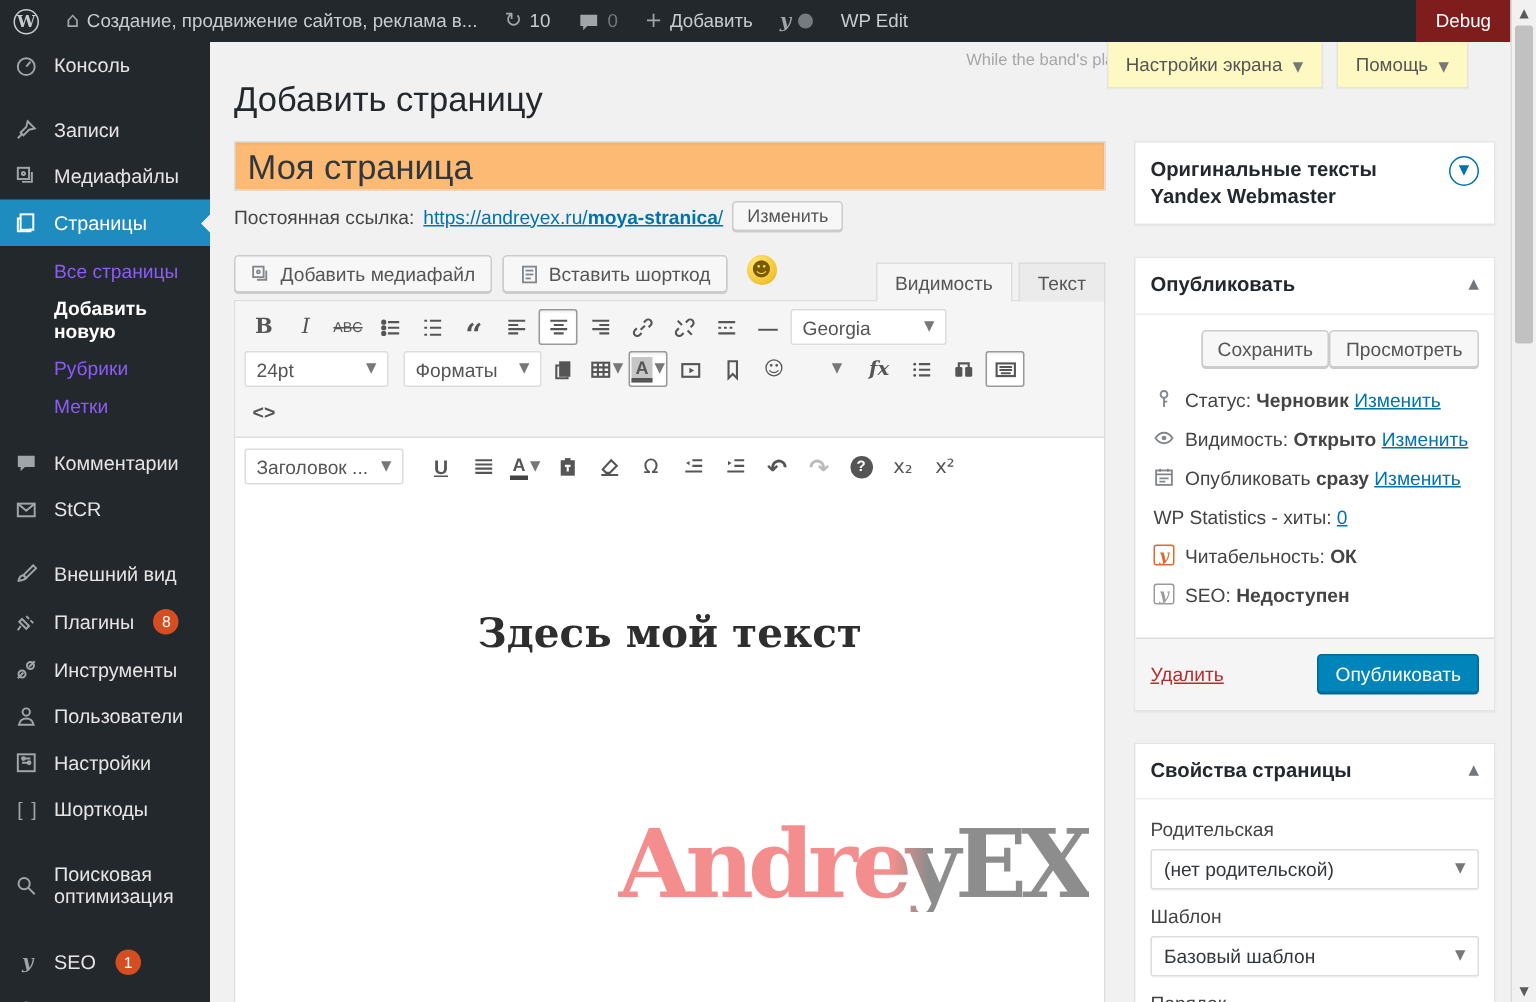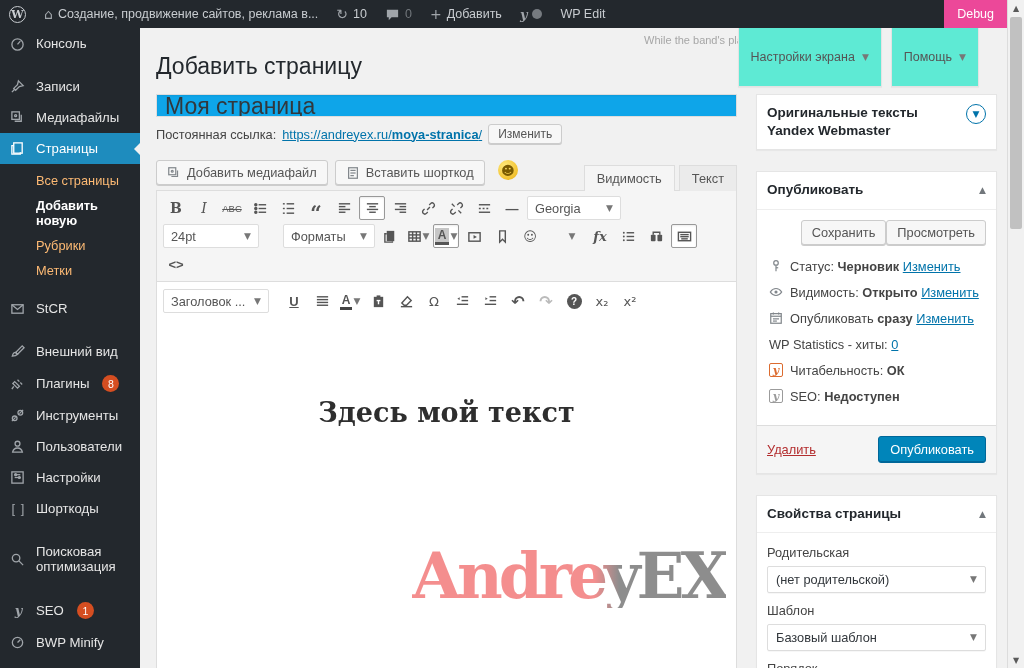--- a/index.html
+++ b/index.html
@@ -6,61 +6,61 @@
   html,body { width:1024px; height:668px; overflow:hidden; }
   body { font-family:"Liberation Sans", sans-serif; font-size:13px; background:#f1f1f1; color:#444; position:relative; }
 
   
   .admin-bar { position:absolute; top:0; left:0; right:17px; height:28px; background:#23282d; color:#c8ccd0; display:flex; align-items:center; font-size:12.5px; z-index:30; }
   .ab-item { display:flex; align-items:center; gap:5px; padding:0 9px; height:100%; cursor:pointer; white-space:nowrap; }
   .ab-right { margin-left:auto; display:flex; align-items:center; height:100%; }
   .wp-logo { width:17px; height:17px; border:1.6px solid #c8ccd0; border-radius:50%; display:flex; align-items:center; justify-content:center; font-size:11px; font-weight:bold; color:#c8ccd0; font-family:"DejaVu Serif", serif; }
   .ab-glyph { font-family:"DejaVu Sans", sans-serif; font-size:14px; color:#a0a5aa; }
   .ab-count-muted { color:#72777c; }
-  .debug-badge { background:#ec4899; color:#fff; padding:0 13px; height:100%; display:flex; align-items:center; font-size:12.5px; }
+  .debug-badge { background:#7f1d1d; color:#fff; padding:0 13px; height:100%; display:flex; align-items:center; font-size:12.5px; }
   .avatar { width:18px; height:18px; margin-left:6px; background:linear-gradient(135deg,#8a9480,#55604a 60%,#39402f); border:1px solid #111; }
   .yoast-ab { font-family:"DejaVu Serif", serif; font-style:italic; font-weight:bold; font-size:13px; color:#a0a5aa; }
   .gray-dot { width:10px; height:10px; border-radius:50%; background:#767b80; display:inline-block; }
 
   
   .scrollbar { position:absolute; top:0; right:0; width:17px; height:668px; background:#f1f1f1; border-left:1px solid #dcdcdc; z-index:40; }
   .sb-arrow { height:16px; display:flex; align-items:center; justify-content:center; color:#5a5a5a; font-size:8px; font-family:"DejaVu Sans",sans-serif; }
   .sb-thumb { position:absolute; top:17px; left:2px; width:12px; height:212px; background:#c1c1c1; border-radius:2px; }
   .sb-arrow.bottom { position:absolute; bottom:0; width:100%; }
 
   
   .sidebar { position:absolute; top:28px; left:0; width:140px; height:640px; background:#23282d; color:#eee; z-index:20; }
   .menu-item { display:flex; align-items:center; gap:9px; padding:8px 8px 8px 10px; font-size:13.2px; color:#e5e5e5; cursor:pointer; position:relative; }
   .menu-item .micon { width:17px; text-align:center; flex:none; color:#a0a5aa; }
   .menu-item svg { stroke:#a0a5aa; fill:none; stroke-width:1.4; width:15px; height:15px; display:block; }
   .menu-item.active { background:#1e8cbe; color:#fff; }
   .menu-item.active svg { stroke:#fff; }
   .menu-item.active::after { content:""; position:absolute; right:0; top:50%; transform:translateY(-50%); border:6px solid transparent; border-right-color:#f1f1f1; }
   .submenu { padding:4px 0 10px 0; }
-  .submenu-item { padding:5px 8px 5px 36px; color:#fdba74; font-size:12.8px; cursor:pointer; }
+  .submenu-item { padding:5px 8px 5px 36px; color:#8b5cf6; font-size:12.8px; cursor:pointer; }
   .submenu-item.current { color:#fff; font-weight:bold; }
   .menu-gap { height:12px; }
   .badge { background:#d54e21; color:#fff; border-radius:50%; min-width:17px; height:17px; display:inline-flex; align-items:center; justify-content:center; font-size:10.5px; margin-left:4px; padding:0 3px; }
   .bracket-icon { font-size:13px; color:#a0a5aa; letter-spacing:1px; }
   .yoast-side { font-family:"DejaVu Serif", serif; font-style:italic; font-weight:bold; color:#a0a5aa; font-size:13px; }
 
   
   .content { position:absolute; top:28px; left:140px; right:17px; height:640px; background:#f1f1f1; padding:9px 0 0 16px; }
   .ghost-text { position:absolute; top:6px; right:248px; font-size:11px; color:#a6a6a6; }
   .screen-tabs { position:absolute; top:0; right:28px; display:flex; gap:9px; }
-  .screen-tab { background:#5eead4; border:1px solid #e3e3e3; border-top:none; padding:22px 12px; font-size:12.5px; color:#555; display:flex; gap:7px; align-items:center; cursor:pointer; box-shadow:0 1px 1px rgba(0,0,0,.04); }
+  .screen-tab { background:#fef9c3; border:1px solid #e3e3e3; border-top:none; padding:8px 12px; font-size:12.5px; color:#555; display:flex; gap:7px; align-items:flex-end; cursor:pointer; box-shadow:0 1px 1px rgba(0,0,0,.04); }
   .caret { font-family:"DejaVu Sans",sans-serif; font-size:9px; color:#777; }
   h1.page-title { font-size:23px; font-weight:400; color:#23282d; margin:16px 0 14px; }
 
   .cols { display:flex; gap:19px; }
   .col-editor { width:581px; flex:none; }
   .col-side { width:241px; flex:none; }
 
   
-  .title-input { width:100%; height:23px; background:#0ea5e9; border:1px solid #ddd; box-shadow:inset 0 1px 2px rgba(0,0,0,.07); font-size:23px; color:#32373c; padding:1px 8px 0; font-family:"Liberation Sans",sans-serif; }
+  .title-input { width:100%; height:33px; background:#fdba74; border:1px solid #ddd; box-shadow:inset 0 1px 2px rgba(0,0,0,.07); font-size:23px; color:#32373c; padding:1px 8px 0; font-family:"Liberation Sans",sans-serif; }
   .permalink { margin:7px 0 16px; font-size:12.8px; color:#444; display:flex; align-items:center; gap:6px; }
   .permalink a { color:#0073aa; text-decoration:underline; }
   .permalink b { font-weight:bold; }
   .btn-small { background:#f7f7f7; border:1px solid #ccc; border-radius:3px; color:#555; font-size:12px; padding:2px 9px; cursor:pointer; box-shadow:0 1px 0 #ccc; }
 
   
   .editor-top { display:flex; align-items:flex-end; }
   .media-btns { display:flex; gap:7px; align-items:flex-start; padding-bottom:5px; }
   .btn-media { background:#f7f7f7; border:1px solid #ccc; border-radius:3px; color:#555; font-size:12.8px; padding:4px 10px; display:flex; align-items:center; gap:6px; cursor:pointer; box-shadow:0 1px 0 #ccc; }
   .btn-media svg { width:14px; height:14px; stroke:#82878c; fill:none; stroke-width:1.4; }
@@ -204,20 +204,28 @@
   </div>
   <div class="submenu">
     <div class="submenu-item">Все страницы</div>
     <div class="submenu-item current">Добавить новую</div>
     <div class="submenu-item">Рубрики</div>
     <div class="submenu-item">Метки</div>
   </div>
   <div class="menu-item">
     <span class="micon">
         <svg viewBox="0 0 16 16">
+          <path d="M2 3h12v8H7l-3 3v-3H2z" fill="#a0a5aa" stroke="none"></path>
+        </svg>
+      </span>
+    <span>Комментарии</span>
+  </div>
+  <div class="menu-item">
+    <span class="micon">
+        <svg viewBox="0 0 16 16">
           <rect x="2" y="4" width="12" height="9"></rect>
           <path d="M2 4l6 5 6-5"></path>
         </svg>
       </span>
     <span>StCR</span>
   </div>
   <div class="menu-gap"></div>
   <div class="menu-item">
     <span class="micon">
         <svg viewBox="0 0 16 16">
@@ -422,32 +430,32 @@
                 </svg>
               </div>
             <div class="tbtn">
                 <svg viewBox="0 0 16 16">
                   <line x1="2" y1="4" x2="14" y2="4"></line>
                   <line x1="2" y1="8" x2="14" y2="8" stroke-dasharray="2 2"></line>
                   <line x1="2" y1="12" x2="14" y2="12"></line>
                 </svg>
               </div>
             <div class="tbtn b-hr">—</div>
-            <div class="tsel" style="width:94px">
+            <div class="tsel" style="width:104px">
               <span>Georgia</span>
               <span class="caret">▼</span>
             </div>
           </div>
 
           <div class="tb-row">
             <div class="tsel" style="width:96px">
               <span>24pt</span>
               <span class="caret">▼</span>
             </div>
-            <div class="tsel" style="width:92px;margin-left:22px">
+            <div class="tsel" style="width:92px;margin-left:8px">
               <span>Форматы</span>
               <span class="caret">▼</span>
             </div>
             <div class="tbtn">
                 <svg viewBox="0 0 16 16">
                   <rect x="4" y="2" width="8" height="11" fill="#555" stroke="none"></rect>
                   <path d="M4 5H2v9h8v-1"></path>
                 </svg>
               </div>
             <div class="tbtn">

